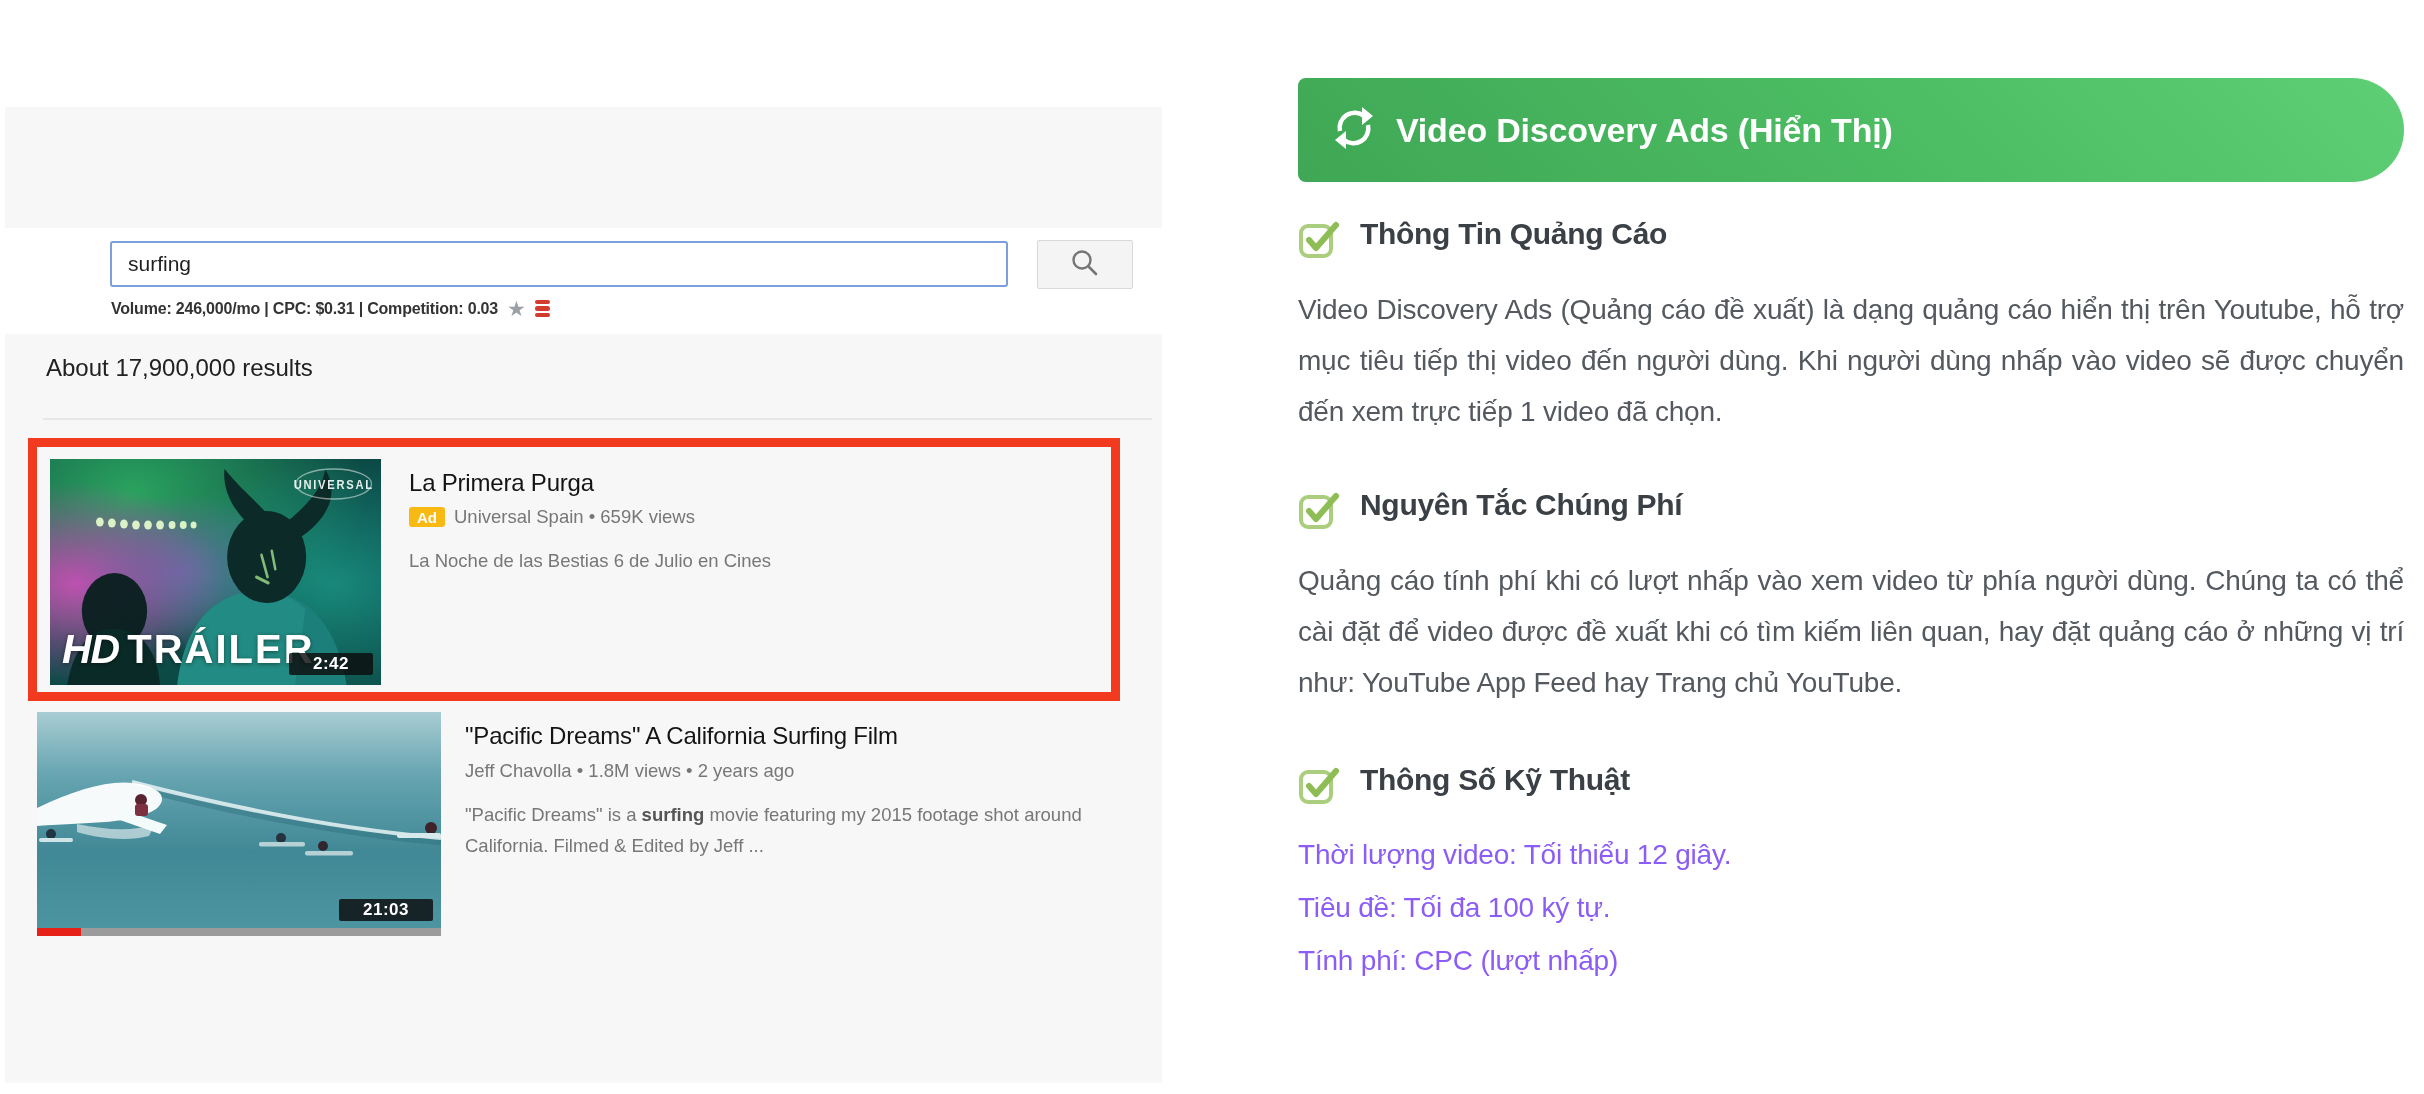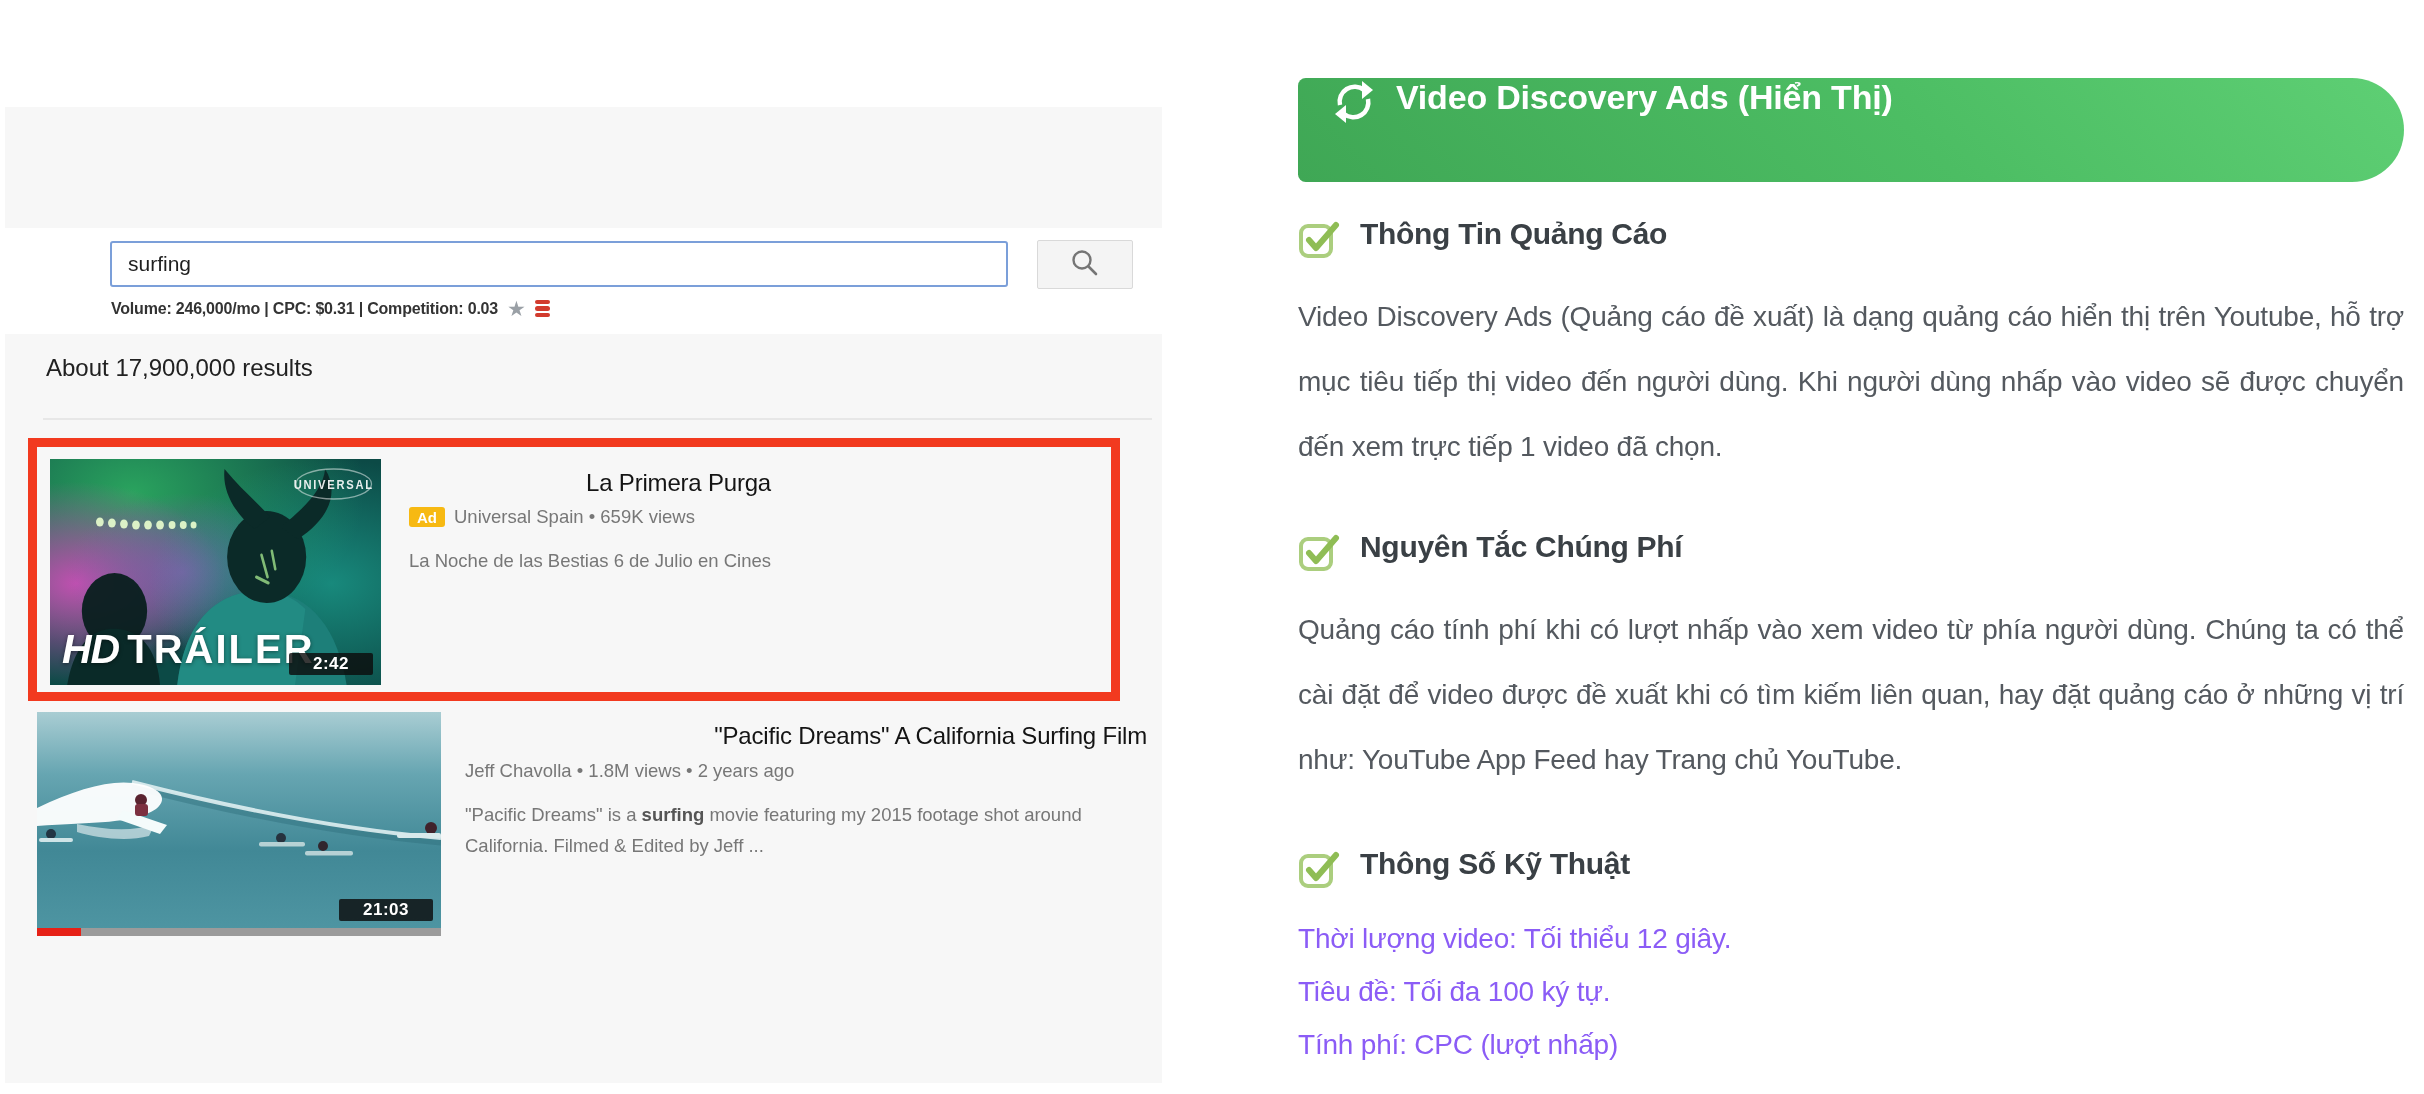--- a/index.html
+++ b/index.html
@@ -42,43 +42,43 @@
   .dur-1 { bottom:10px; }
   .dur-2 { bottom:15px; }
   .hd-trailer { position:absolute; left:12px; bottom:12px; color:#fff; white-space:nowrap;
                 text-shadow:0 1px 4px rgba(0,0,0,.45); }
   .hd-trailer .hd { font-size:41px; font-weight:900; font-style:italic; letter-spacing:-1px; }
   .hd-trailer .tr { font-size:40px; font-weight:800; letter-spacing:2px; margin-left:8px; }
   .progress { position:absolute; left:0; right:0; bottom:0; height:8px; background:#9b9b9b; }
   .progress .seen { height:100%; width:11%; background:#e62117; }
 
   .v-text { padding-top:10px; min-width:0; }
-  .v-title { font-size:24px; color:#141414; letter-spacing:-0.2px; cursor:pointer;text-align:right; }
+  .v-title { font-size:24px; color:#141414; letter-spacing:-0.2px; cursor:pointer; }
   .v-adline { display:flex; align-items:center; margin-top:9px; gap:9px; }
   .ad-badge { background:#f7b912; color:#fff; font-size:15px; font-weight:700;
               padding:1.5px 8px; border-radius:3px; }
   .v-meta { font-size:18.5px; color:#777; }
   .v-desc { font-size:18.5px; color:#777; margin-top:17px; line-height:31px; max-width:700px; }
   .v-desc b { color:#555; }
   .r2-title-gap { margin-top:0; }
   .result-2 .v-meta { margin-top:10px; }
 
   
   .right-col { position:absolute; left:1298px; top:78px; width:1106px; }
   .banner { height:104px; border-radius:8px 54px 54px 8px;
             background:linear-gradient(225deg,#5ecf74 0%,#4cbd63 45%,#3fa755 100%);
-            display:flex; align-items:flex-start; padding-left:32px; gap:18px; }
+            display:flex; align-items:center; padding-left:32px; gap:18px; }
   .banner-title { color:#ffffff; font-size:34px; font-weight:700; letter-spacing:-0.2px; }
 
   .sec-head { display:flex; gap:20px; }
   .sec-head h2 { font-size:30px; font-weight:700; color:#3a4045; letter-spacing:-0.3px; }
   .mt-s1 { margin-top:35px; }
   .mt-s2 { margin-top:51px; }
   .mt-s3 { margin-top:55px; }
-  .sec-body { margin-top:21px; font-size:28px; line-height:65px; color:#54595f;
+  .sec-body { margin-top:21px; font-size:28px; line-height:51px; color:#54595f;
               text-align:justify; letter-spacing:-0.2px; }
   .spec-list { margin-top:19px; font-size:28px; line-height:53px; color:#8b5cf6;
                letter-spacing:-0.2px; }
 </style>
 </head>
 <body>
 
 <div class="shot-panel">
 
   <div class="search-band">

